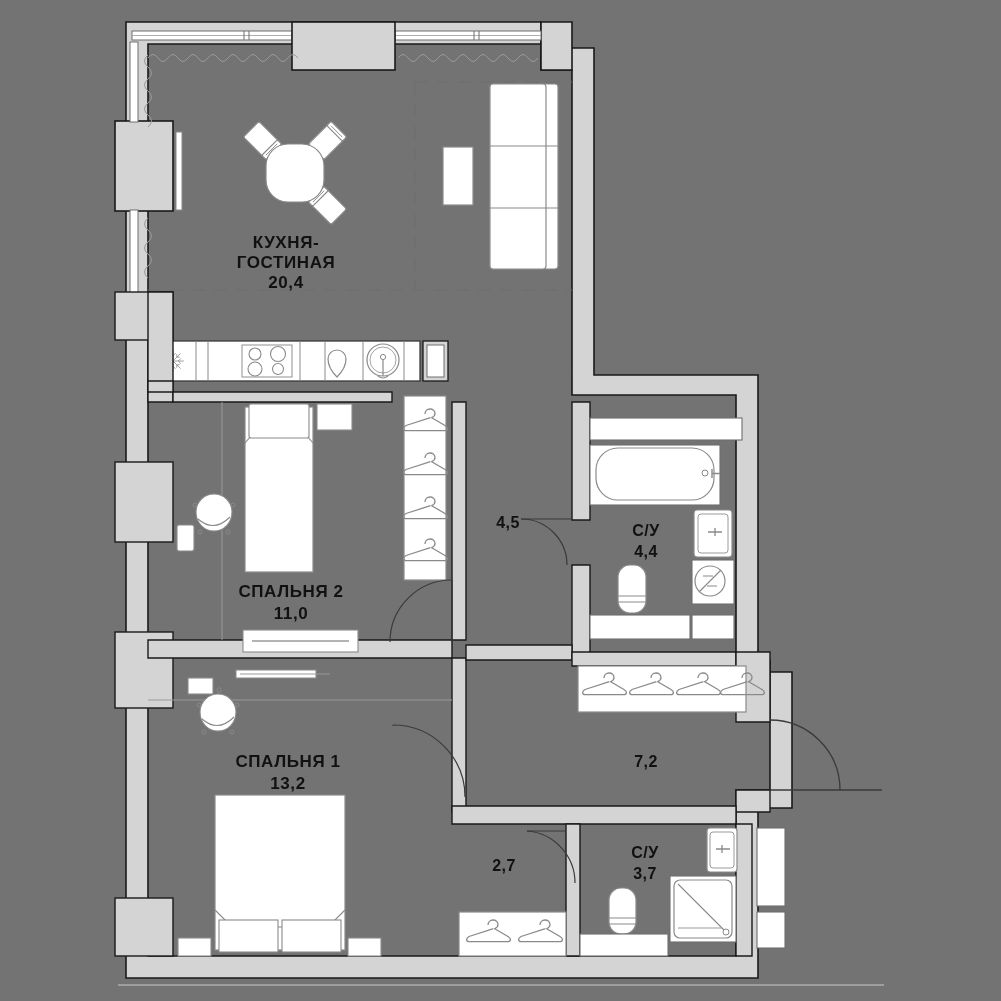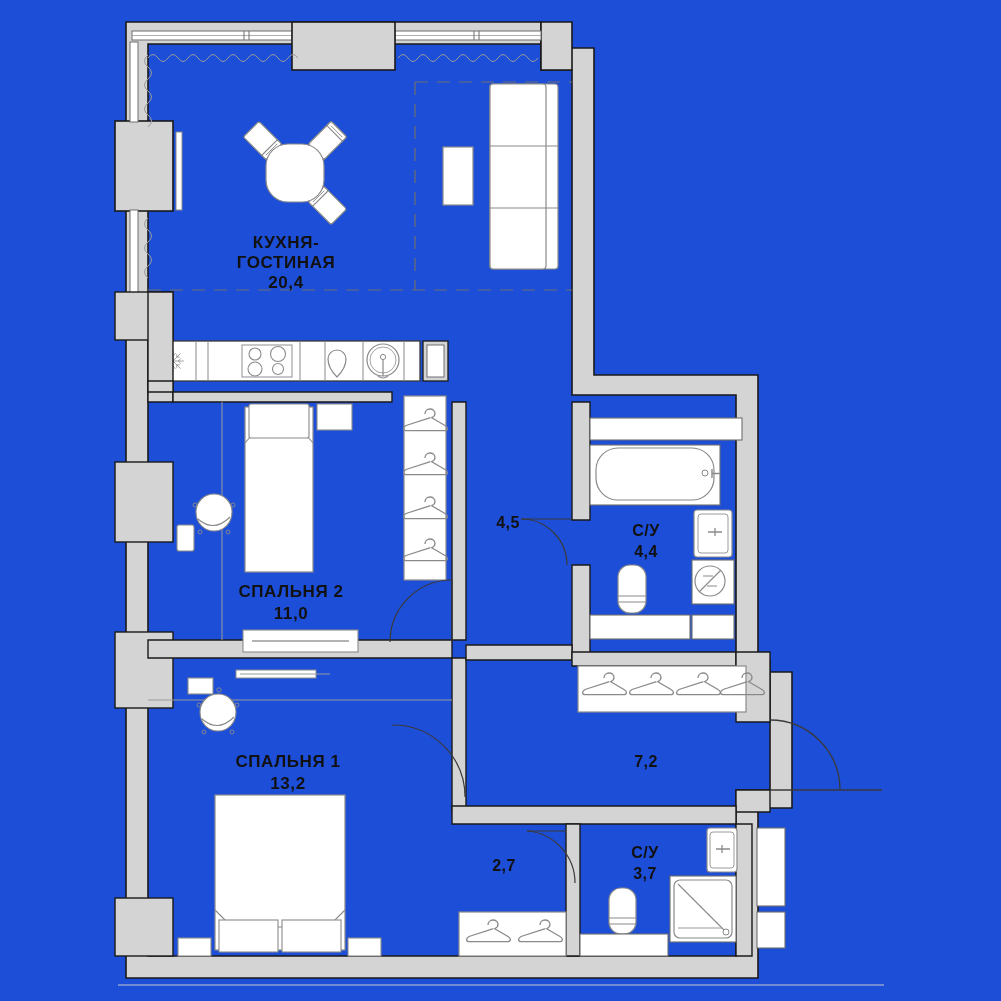--- a/index.html
+++ b/index.html
@@ -10,21 +10,21 @@
   body {
     width: 1001px;
     height: 1001px;
     font-family: "Liberation Sans", sans-serif;
     overflow: hidden;
   }
   #plan-root {
     position: relative;
     width: 1001px;
     height: 1001px;
-    background: #1d4ed8;
+    background: #737373;
   }
   #floorplan-svg {
     display: block;
     width: 1001px;
     height: 1001px;
   }
   .room-label text {
     font-family: "Liberation Sans", sans-serif;
     font-weight: bold;
     fill: #111111;

